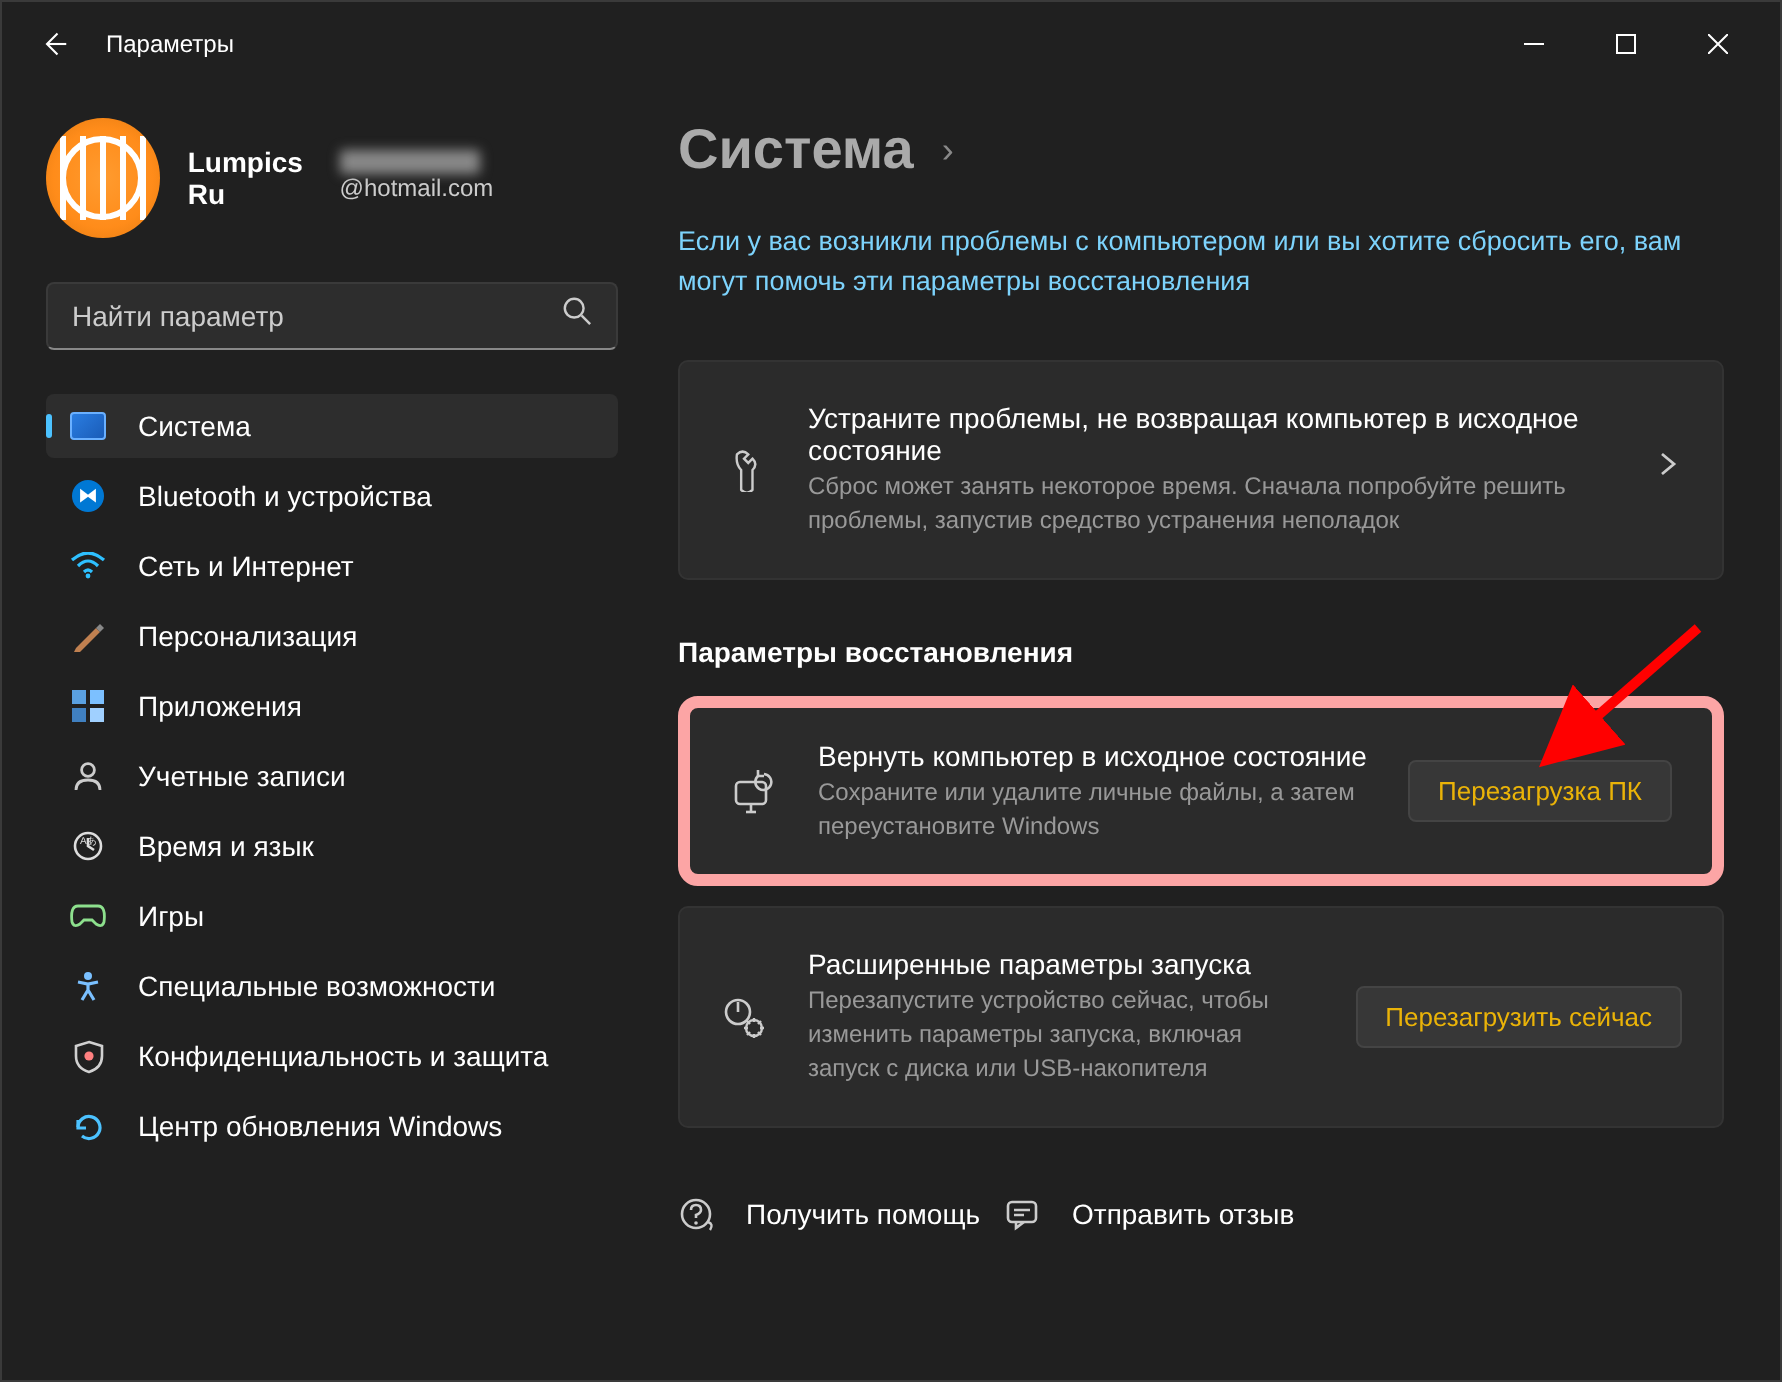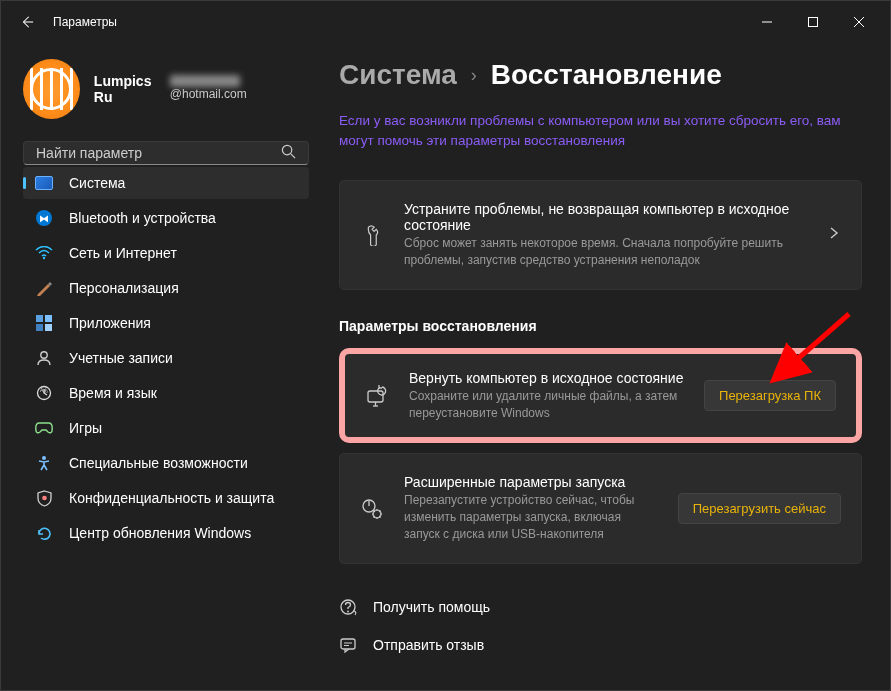--- a/index.html
+++ b/index.html
@@ -16,52 +16,52 @@
     .sidebar { width: 320px; padding: 8px 12px 0 22px; display: flex; flex-direction: column; gap: 2px; }
     .profile { display: flex; align-items: center; gap: 14px; margin-bottom: 20px; padding-top: 8px; }
     .avatar { width: 60px; height: 60px; border-radius: 50%; background: radial-gradient(circle, #ff9b2f 0%, #ff8c1a 60%, #e07810 100%); display: flex; align-items: center; justify-content: center; position: relative; overflow: hidden; }
     .avatar::before { content: ""; position: absolute; width: 42px; height: 42px; border-radius: 50%; border: 3px solid #fff; box-sizing: border-box; }
     .avatar::after { content: ""; position: absolute; width: 3px; height: 42px; background: #fff; box-shadow: 10px 0 #fff, -10px 0 #fff, 20px 0 #fff, -20px 0 #fff; }
     .profile-info { display: flex; flex-direction: row; }
     .profile-name { font-size: 14px; font-weight: 600; }
     .profile-email { font-size: 12px; color: #ccc; }
     .email-blur { filter: blur(3px); background: #888; color: transparent; display: inline-block; width: 70px; height: 12px; border-radius: 2px; vertical-align: middle; }
     
-    .search-box { background: #2d2d2d; border: 1px solid #3a3a3a; border-bottom: 1px solid #888; border-radius: 4px; height: 24px; display: flex; align-items: center; padding: 0 12px; }
+    .search-box { background: #2d2d2d; border: 1px solid #3a3a3a; border-bottom: 1px solid #888; border-radius: 4px; height: 34px; display: flex; align-items: center; padding: 0 12px; margin-bottom: 20px; }
     .search-input { background: transparent; border: none; color: #fff; font-size: 14px; flex: 1; outline: none; }
     .search-input::placeholder { color: #ccc; }
     .search-icon { color: #ccc; }
     
     .nav { display: flex; flex-direction: column; gap: 3px; }
     .nav-item { display: flex; align-items: center; gap: 16px; padding: 7px 12px; border-radius: 4px; cursor: pointer; position: relative; }
     .nav-item.active { background: #2d2d2d; }
     .nav-item.active::before { content: ""; position: absolute; left: 0; top: 10px; bottom: 10px; width: 3px; background: #4cc2ff; border-radius: 2px; }
     .nav-icon { width: 18px; height: 18px; display: flex; align-items: center; justify-content: center; flex-shrink: 0; }
     .nav-label { font-size: 14px; }
     
     .content { flex: 1; padding: 16px 28px 0 18px; overflow-y: auto; }
     .breadcrumb { display: flex; align-items: center; gap: 14px; margin-bottom: 20px; }
     .bc-item { font-size: 28px; font-weight: 600; }
     .bc-parent { color: #aaa; cursor: pointer; }
     .bc-sep { color: #888; font-size: 18px; }
-    .subtitle { font-size: 13.5px; color: #8b5cf6; line-height: 1.45; margin-bottom: 30px; max-width: 520px; }
+    .subtitle { font-size: 13.5px; color: #7dd3fc; line-height: 1.45; margin-bottom: 30px; max-width: 520px; }
     
     .card { background: #2b2b2b; border: 1px solid #333; border-radius: 5px; padding: 20px 20px; display: flex; align-items: center; gap: 20px; margin-bottom: 8px; }
     .card-icon { width: 24px; height: 24px; display: flex; align-items: center; justify-content: center; color: #ccc; flex-shrink: 0; }
     .card-body { flex: 1; }
     .card-title { font-size: 14px; margin-bottom: 2px; }
     .card-desc { font-size: 12px; color: #999; line-height: 1.4; }
     .card-action { color: #ccc; cursor: pointer; }
     .card-btn { background: #373737; border: 1px solid #444; color: #eab308; font-size: 13px; padding: 7px 14px; border-radius: 4px; cursor: pointer; }
     
     .section-head { font-size: 14px; font-weight: 600; margin: 28px 0 14px; }
     
     .highlighted-card { border: 6px solid #fca5a5; border-radius: 10px; padding: 16px 20px; background: #2b2b2b; display: flex; align-items: center; gap: 20px; margin-bottom: 10px; }
     
-    .footer-links { margin-top: 30px; display: flex; flex-direction: column; gap: 12px; }
+    .footer-links { margin-top: 30px; display: flex; flex-direction: row; gap: 12px; }
     .footer-link { display: flex; align-items: center; gap: 16px; font-size: 14px; color: #fff; cursor: pointer; padding: 4px 0; }
     .footer-link .nav-icon { color: #ccc; }
     
     
     .red-arrow { position: absolute; pointer-events: none; }
     
     
     .ic-system { background: linear-gradient(135deg, #2a7de1, #1a5cb8); width: 20px; height: 14px; border-radius: 2px; border: 1px solid #6ab0ff; }
     .ic-bt { width: 16px; height: 16px; border-radius: 50%; background: #0078d4; display: flex; align-items: center; justify-content: center; color: #fff; font-size: 10px; }
     .ic-net { color: #2ec0ff; }
@@ -218,21 +218,20 @@
           </span>
         <span class="nav-label">Центр обновления Windows</span>
       </div>
     </nav>
   </aside>
 
   <main class="content">
     <div class="breadcrumb">
       <span class="bc-item bc-parent">Система</span>
       <span class="bc-sep">›</span>
-      <span class="bc-item">Восстановление</span>
     </div>
     <p class="subtitle">Если у вас возникли проблемы с компьютером или вы хотите сбросить его, вам могут помочь эти параметры восстановления</p>
 
     <div class="card">
       <div class="card-icon">
         <svg width="22" height="22" viewBox="0 0 22 22">
             <path d="M14 3 Q18 3 18 7 L15 7 L15 10 L18 10 Q18 14 14 14 L7 21 Q5 21 4 20 Q3 19 3 17 L10 10 Q10 6 14 3 Z" stroke="#ccc" fill="none" stroke-width="1.2" transform="rotate(-45 11 11)"></path>
           </svg>
       </div>
       <div class="card-body">

